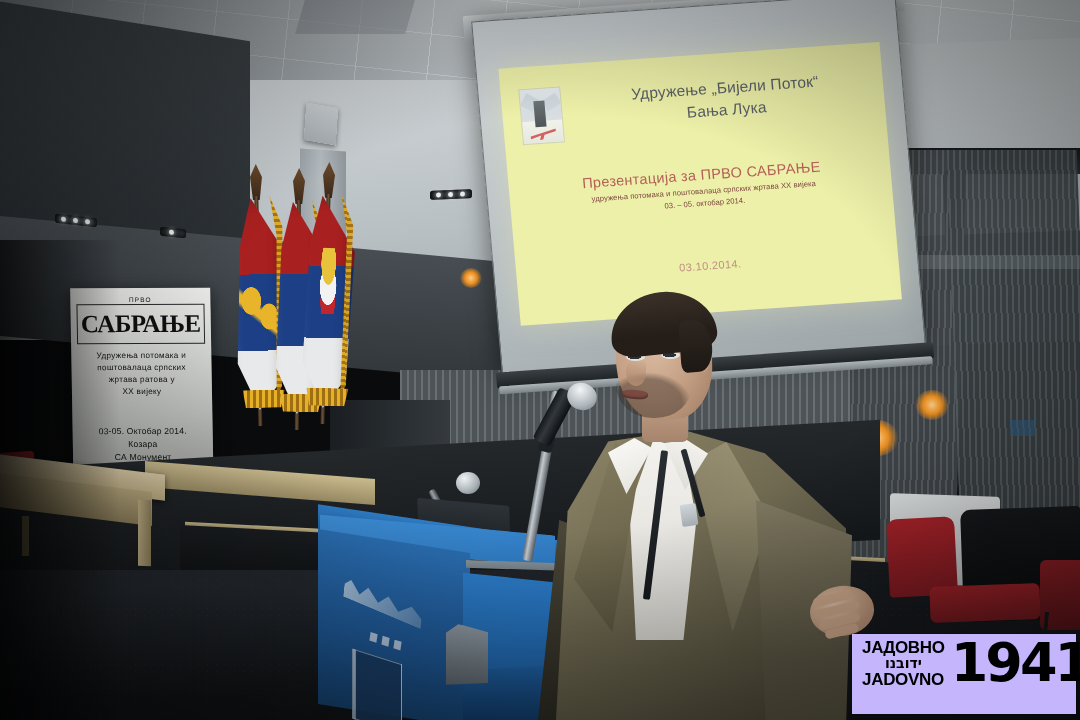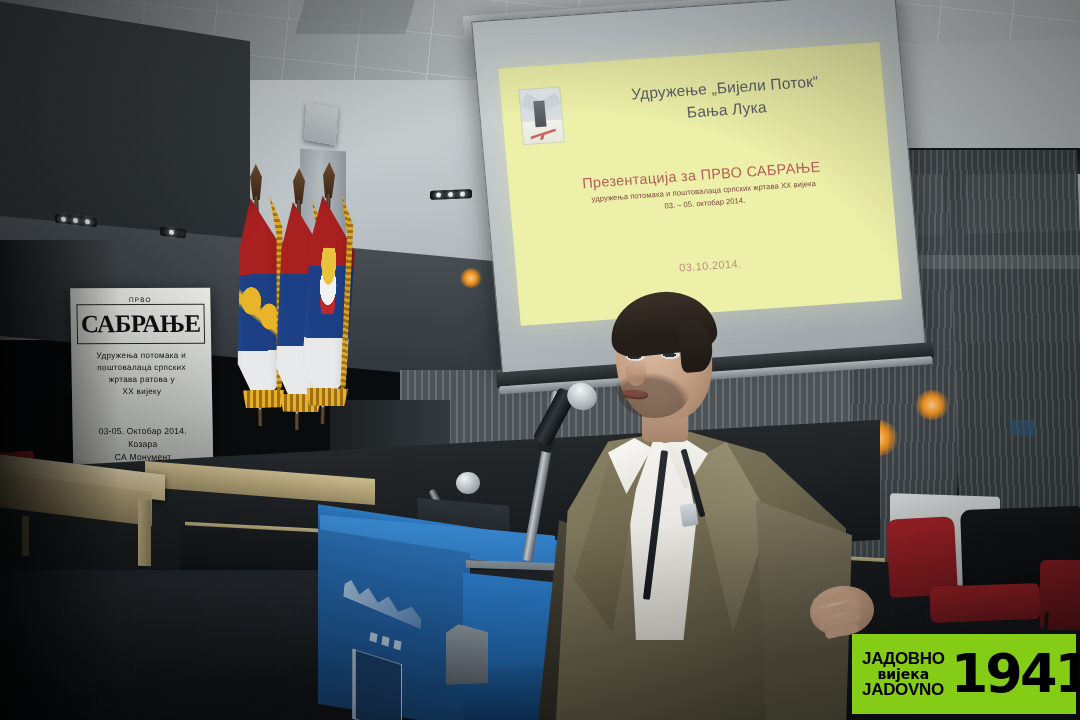--- a/index.html
+++ b/index.html
@@ -682,22 +682,22 @@
   }
   .dark-left {
     position:absolute; left:0; top:240px; width:120px; height:480px;
     background: linear-gradient(90deg, rgba(0,0,0,.72), rgba(0,0,0,0));
     pointer-events:none;
   }
 
   
   .watermark {
     position:absolute; left:852px; top:634px; width:224px; height:80px;
-    background:#84cc16;
-    display:flex; align-items:center;
+    background:#c4b5fd;
+    display:flex; align-items:flex-start;
     padding:5px 8px 5px 10px;
     box-shadow: 0 0 0 1px rgba(0,0,0,.1);
   }
   .wm-left {
     display:flex; flex-direction:column; justify-content:center;
     line-height:1.02; margin-right:6px;
   }
   .wm-left .l1, .wm-left .l3 {
     font-family:"Liberation Sans", sans-serif;
     font-weight:700; font-size:17px; color:#000; letter-spacing:-.3px;
@@ -919,19 +919,19 @@
       <div class="finger" style="left:10px; top:40px; width:34px;"></div>
     </div>
   </div>
 
   <div class="dark-left"></div>
   <div class="vignette"></div>
 
   <div class="watermark">
     <div class="wm-left">
       <div class="l1">JAДОВНО</div>
-      <div class="l2">вијека</div>
+      <div class="l2">ידובנו</div>
       <div class="l3">JADOVNO</div>
     </div>
     <div class="wm-year">1941.</div>
   </div>
 
 </div>
 
 </body></html>

